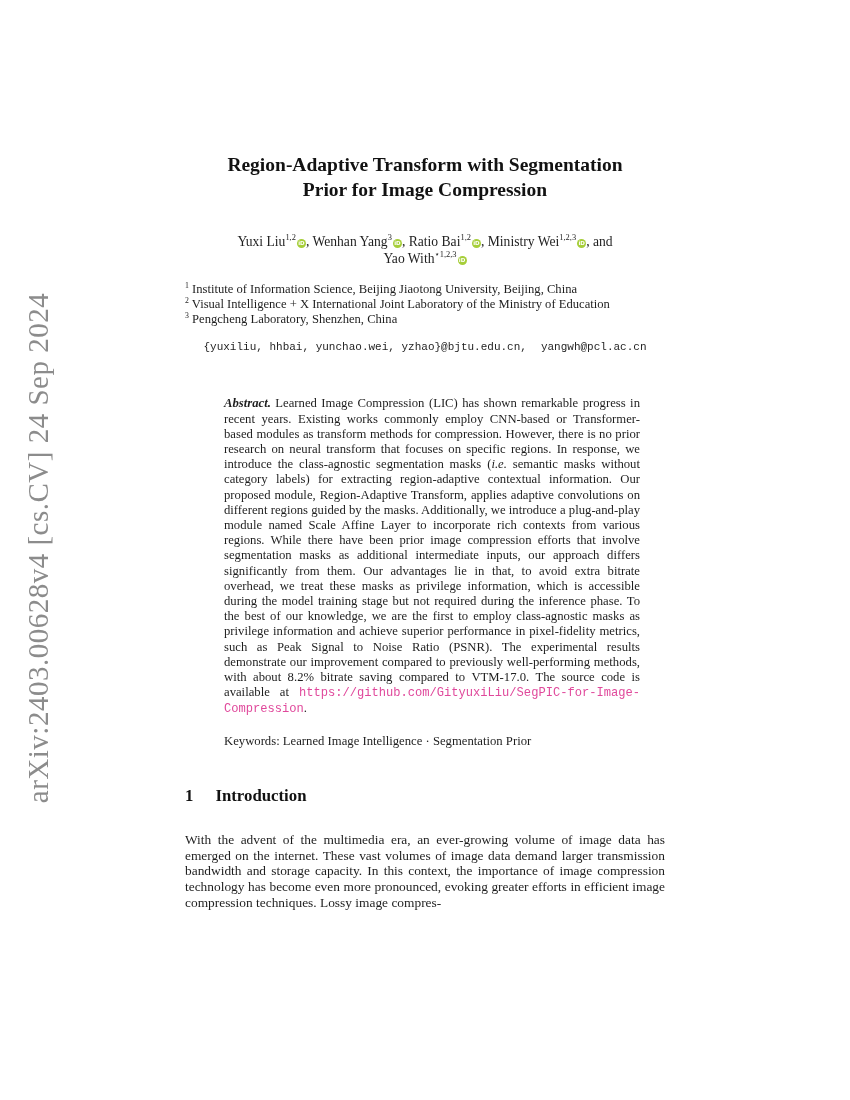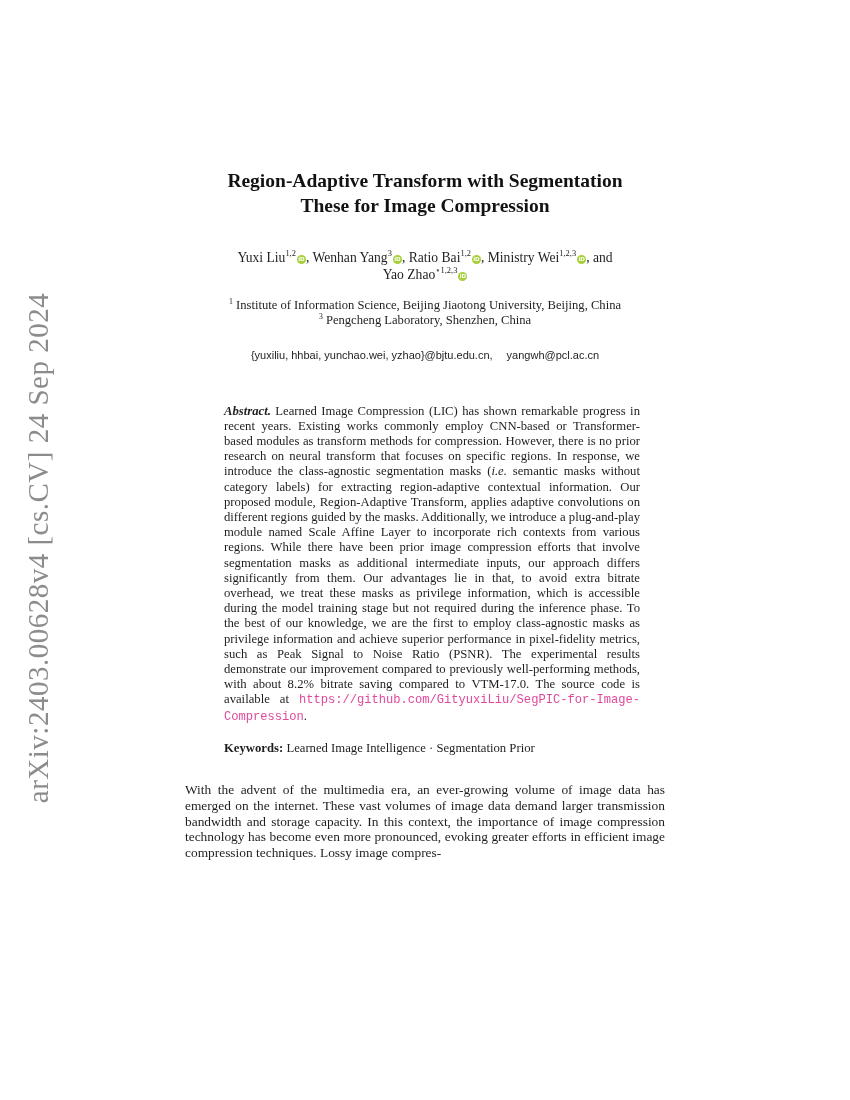--- a/index.html
+++ b/index.html
@@ -7,62 +7,62 @@
   body { font-family:"Liberation Serif", serif; color:#1e1e1e; position:relative; }
 
   .arxiv-stamp {
     position:absolute; left:38px; top:548px;
     transform:translate(-50%,-50%) rotate(-90deg);
     white-space:nowrap;
     font-size:29px; letter-spacing:0.5px;
     color:var(--stamp,#8c8c8c);
   }
 
-  #content { position:absolute; left:185px; top:16px; width:480px; }
+  #content { position:absolute; left:185px; top:0; width:480px; }
 
   .paper-title {
     margin-top:152px; text-align:center;
     font-size:19.5px; font-weight:bold; line-height:25px; color:#121212;
   }
 
   .authors {
     margin-top:31px; text-align:center;
     font-size:13.6px; line-height:17px;
   }
   sup { font-size:62%; vertical-align:super; line-height:0; }
   .orcid {
     display:inline-block; width:9px; height:9px; border-radius:50%;
     background:var(--orcid,#a6ce39); color:#fff;
     font-size:5.5px; line-height:9px; text-align:center; font-weight:bold;
     font-family:"DejaVu Sans", sans-serif; vertical-align:1px; margin-left:1px;
   }
 
   .affiliations {
-    margin-top:15px; text-align:center;
+    margin-top:15px; text-align:left;
     font-size:12.6px; line-height:14.8px;
   }
   .emails {
-    margin-top:20px; text-align:center;
-    font-family:Liberation Sans, sans-serif; font-size:11px; line-height:14px;
+    margin-top:14px; text-align:center;
+    font-family:Liberation Mono, monospace; font-size:11px; line-height:14px;
     white-space:nowrap;
   }
   .email-gap { display:inline-block; width:14px; }
 
   .abstract-block {
     margin-top:42px; padding-left:39px; padding-right:25px;
     font-size:12.7px; line-height:15.2px; text-align:justify;
   }
   .abstract-block .label { font-weight:bold;font-style:italic; }
   .mono-link {
     font-family:"Liberation Mono", monospace; font-size:12.1px;
     color:var(--link,#e0489b); text-decoration:none; word-break:keep-all;
   }
   .keywords { margin-top:16px; padding-left:39px; padding-right:25px;
     font-size:12.7px; line-height:15.2px; }
-  .keywords .label { font-weight:bold; }
+  .keywords .label { font-weight:normal; }
 
   .section-heading { margin-top:37px; font-size:16.8px; font-weight:bold; color:#121212; }
   .section-heading .sec-num { display:inline-block; margin-right:22px; }
 
   .body-par {
     margin-top:26px; font-size:13.4px; line-height:15.8px; text-align:justify;
   }
 
   .footnote { margin-top:9px; }
   .footnote-rule { width:72px; border-top:1px solid #2a2a2a; }
@@ -71,43 +71,47 @@
 </style>
 </head>
 <body>
 
 <div class="arxiv-stamp">arXiv:2403.00628v4  [cs.CV]  24 Sep 2024</div>
 
 <div id="content">
 
   <div class="paper-title">
     <div>Region-Adaptive Transform with Segmentation</div>
-    <div>These for Image Compression</div>
+    <div>Prior for Image Compression</div>
   </div>
 
   <div class="authors">
     <span>Yuxi Liu</span><sup>1,2</sup><span class="orcid">iD</span><span>, </span><span>Wenhan Yang</span><sup>3</sup><span class="orcid">iD</span><span>, </span><span>Ratio Bai</span><sup>1,2</sup><span class="orcid">iD</span><span>, </span><span>Ministry Wei</span><sup>1,2,3</sup><span class="orcid">iD</span><span>, and</span>
     <br>
-    <span>Yao Zhao</span><sup>⋆1,2,3</sup><span class="orcid">iD</span>
+    <span>Yao With</span><sup>⋆1,2,3</sup><span class="orcid">iD</span>
   </div>
 
   <div class="affiliations">
     <div><sup>1</sup><span> Institute of Information Science, Beijing Jiaotong University, Beijing, China</span></div>
+    <div><sup>2</sup><span> Visual Intelligence + X International Joint Laboratory of the Ministry of Education</span></div>
     <div><sup>3</sup><span> Pengcheng Laboratory, Shenzhen, China</span></div>
   </div>
 
   <div class="emails">
     <span>{yuxiliu, hhbai, yunchao.wei, yzhao}@bjtu.edu.cn,</span><span class="email-gap"></span><span>yangwh@pcl.ac.cn</span>
   </div>
 
   <div class="abstract-block">
     <span class="label">Abstract.</span><span> Learned Image Compression (LIC) has shown remarkable progress in recent years. Existing works commonly employ CNN-based or Transformer-based modules as transform methods for compression. However, there is no prior research on neural transform that focuses on specific regions. In response, we introduce the class-agnostic segmentation masks (</span><i>i.e.</i><span> semantic masks without category labels) for extracting region-adaptive contextual information. Our proposed module, Region-Adaptive Transform, applies adaptive convolutions on different regions guided by the masks. Additionally, we introduce a plug-and-play module named Scale Affine Layer to incorporate rich contexts from various regions. While there have been prior image compression efforts that involve segmentation masks as additional intermediate inputs, our approach differs significantly from them. Our advantages lie in that, to avoid extra bitrate overhead, we treat these masks as privilege information, which is accessible during the model training stage but not required during the inference phase. To the best of our knowledge, we are the first to employ class-agnostic masks as privilege information and achieve superior performance in pixel-fidelity metrics, such as Peak Signal to Noise Ratio (PSNR). The experimental results demonstrate our improvement compared to previously well-performing methods, with about 8.2% bitrate saving compared to VTM-17.0. The source code is available at </span><a href="#" class="mono-link">https://github.com/GityuxiLiu/SegPIC-for-Image-Compression</a><span>.</span>
   </div>
 
   <div class="keywords">
     <span class="label">Keywords:</span><span> Learned Image Intelligence · Segmentation Prior</span>
   </div>
 
+  <div class="section-heading">
+    <span class="sec-num">1</span><span>Introduction</span>
+  </div>
 
   <div class="body-par">With the advent of the multimedia era, an ever-growing volume of image data has emerged on the internet. These vast volumes of image data demand larger transmission bandwidth and storage capacity. In this context, the importance of image compression technology has become even more pronounced, evoking greater efforts in efficient image compression techniques. Lossy image compres-</div>
 
 
 </div>
 
 </body></html>

